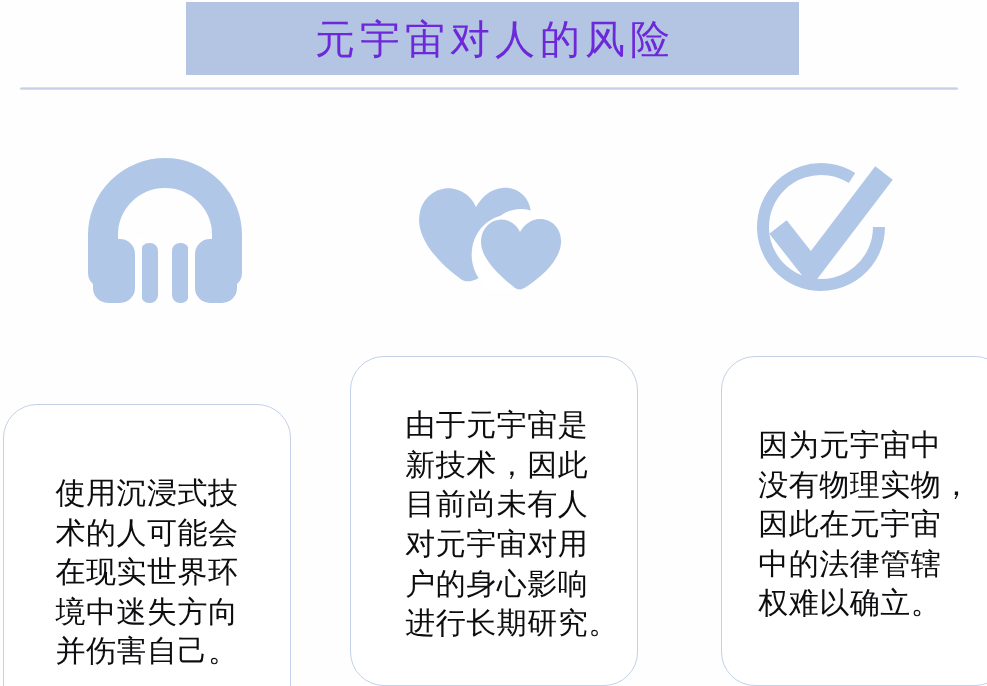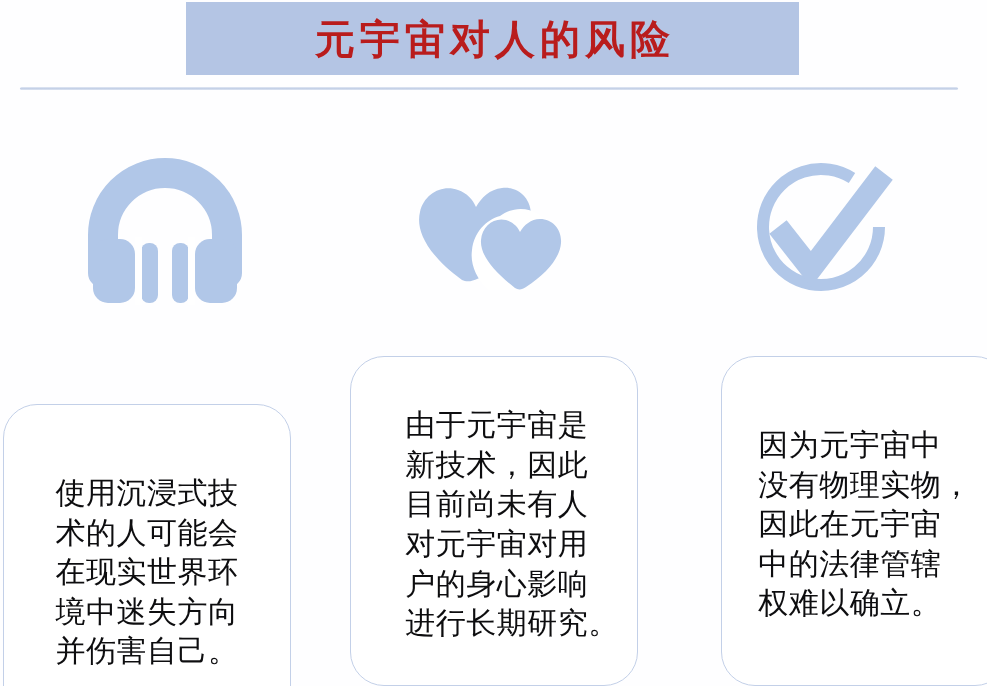--- a/index.html
+++ b/index.html
@@ -32,22 +32,22 @@
     width: 613px;
     height: 73px;
     background: #b4c5e4;
     display: flex;
     align-items: center;
     justify-content: center;
     box-sizing: border-box;
   }
   #title-text {
     font-size: 40px;
-    font-weight: bold;
-    color: #b91c1c;
+    font-weight: normal;
+    color: #6d28d9;
     letter-spacing: 5px;
     line-height: 1;
     white-space: nowrap;
     text-indent: 5px;
   }
   #header-divider {
     position: absolute;
     left: 20px;
     top: 87px;
     width: 938px;

